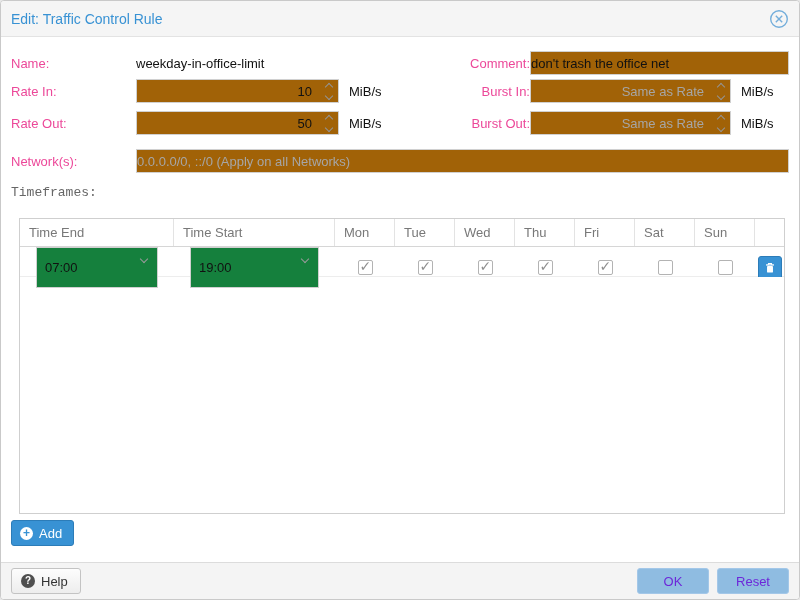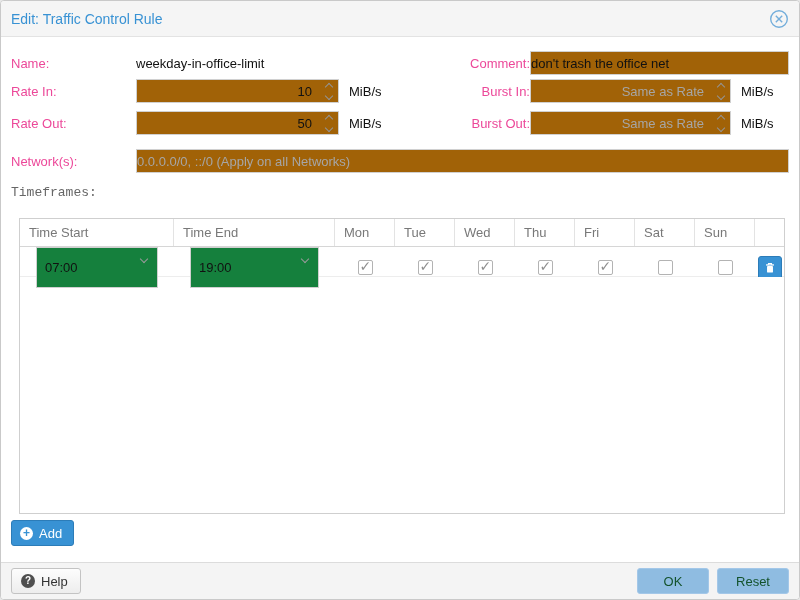--- a/index.html
+++ b/index.html
@@ -122,21 +122,21 @@
     font-family:inherit;
   }
   .q-circle {
     width:14px; height:14px; border-radius:50%; background:#4f4f4f;
     color:#fff; font-size:10px; font-weight:bold; line-height:14px;
     text-align:center; display:inline-block;
   }
   .footer-right { margin-left:auto; display:flex; gap:8px; }
   .btn-disabled {
     height:26px; min-width:72px; background:#8fbce1; border:1px solid #a3c7e8;
-    border-radius:3px; color:#14532d; font-size:13px; cursor:default;
+    border-radius:3px; color:#6d28d9; font-size:13px; cursor:default;
     font-family:inherit; padding:0 14px;
   }
 </style>
 </head>
 <body>
 
 <div class="dialog">
 
   <div class="dlg-header">
     <span class="dlg-title">Edit: Traffic Control Rule</span>
@@ -220,22 +220,22 @@
       <span class="lbl lbl-l">Network(s):</span>
       <input class="txt-input flexfill" type="text" placeholder="0.0.0.0/0, ::/0 (Apply on all Networks)" style="">
     </div>
 
     
     <div class="tf-label">Timeframes:</div>
 
     
     <div class="tf-table">
       <div class="tf-cols tf-head">
+        <div class="hcell">Time End</div>
         <div class="hcell">Time Start</div>
-        <div class="hcell">Time End</div>
         <div class="hcell">Mon</div>
         <div class="hcell">Tue</div>
         <div class="hcell">Wed</div>
         <div class="hcell">Thu</div>
         <div class="hcell">Fri</div>
         <div class="hcell">Sat</div>
         <div class="hcell">Sun</div>
         <div class="hcell"></div>
       </div>
 

